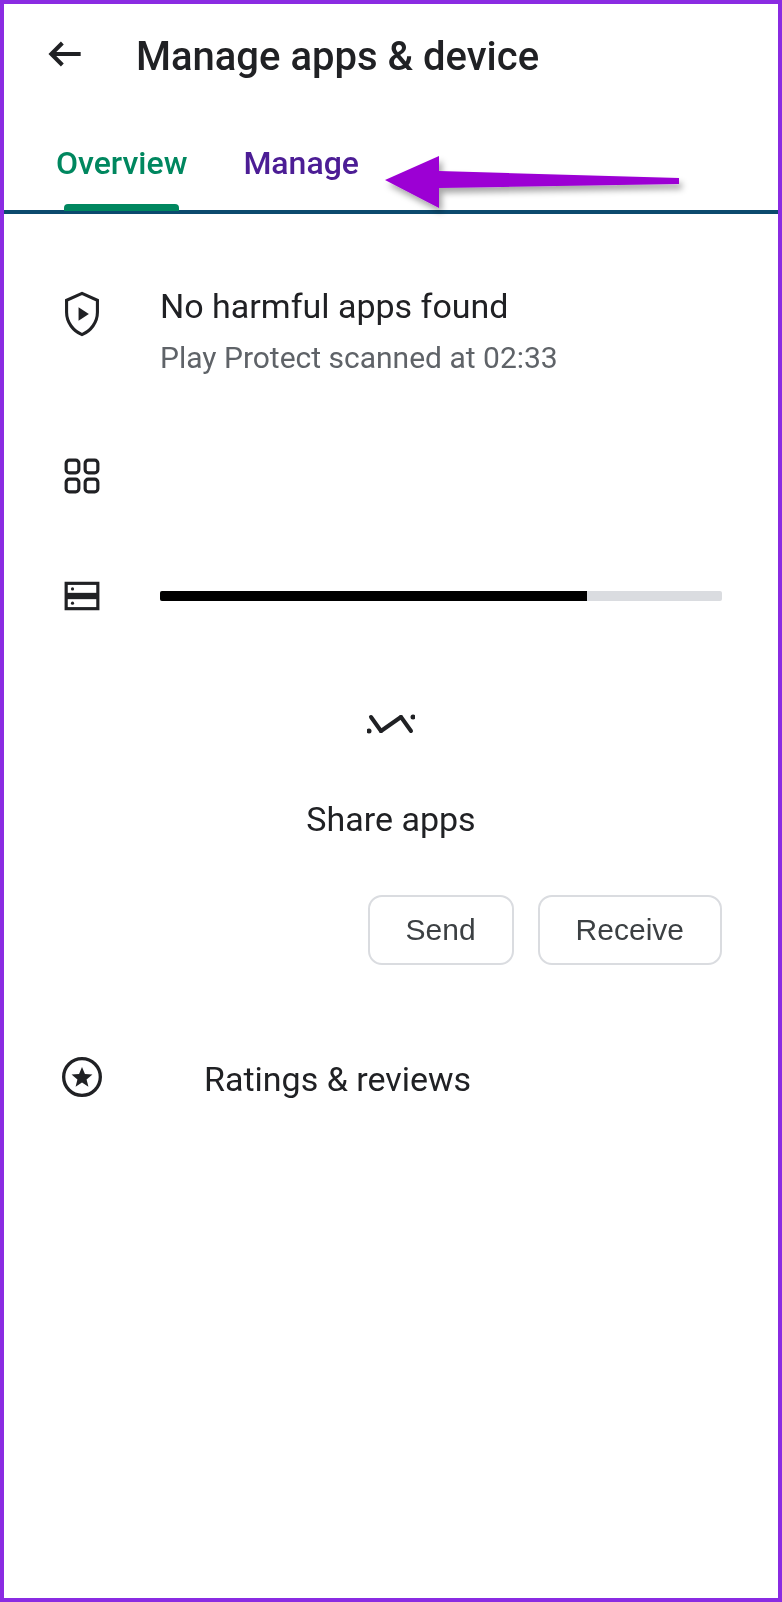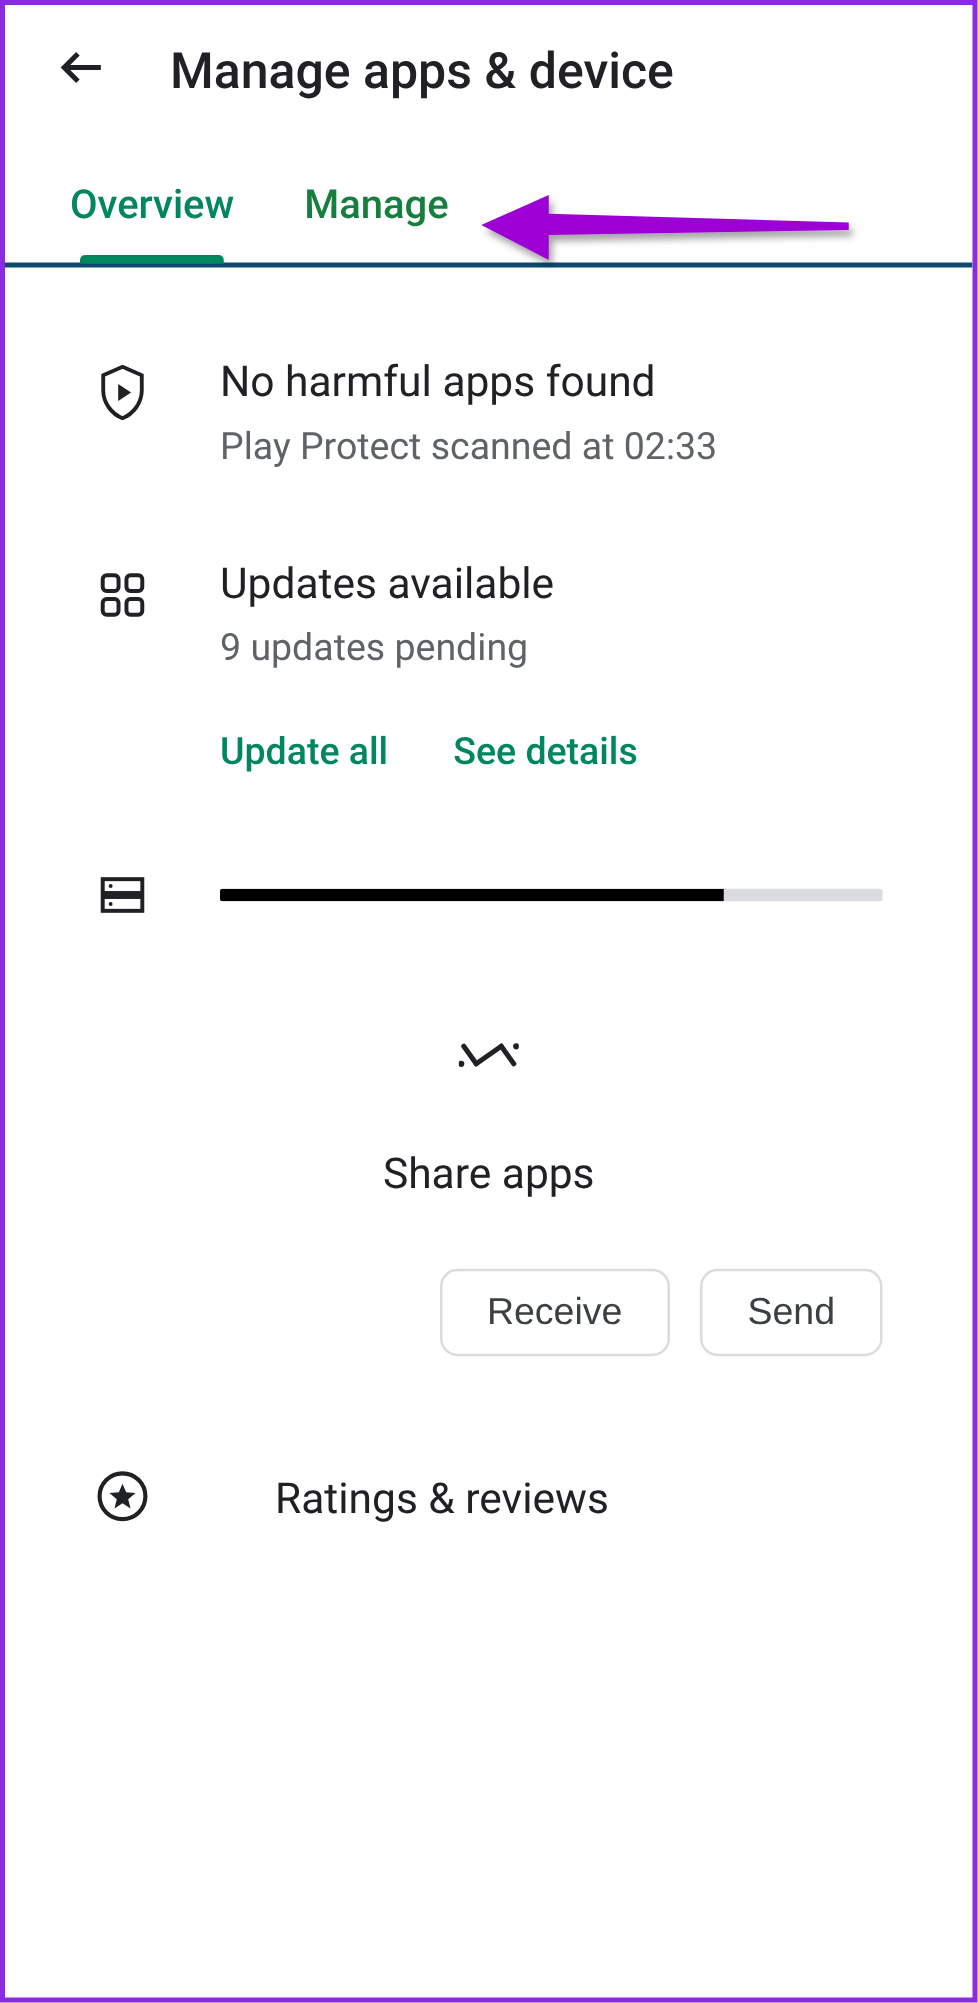--- a/index.html
+++ b/index.html
@@ -26,35 +26,35 @@
   }
   .tabs {
     display: flex;
     gap: 56px;
     padding: 40px 0 0 52px;
     border-bottom: 4px solid #0c4a6e;
   }
   .tab {
     font-size: 32px;
     font-weight: 500;
-    color: #15803d;
+    color: #4c1d95;
     padding-bottom: 28px;
     position: relative;
     cursor: pointer;
   }
   .tab.active { color: #00875f; }
   .tab.active::after {
     content: "";
     position: absolute;
     left: 8px; right: 8px; bottom: -1px;
     height: 7px;
     background: #00875f;
     border-radius: 4px 4px 0 0;
   }
-  .content { padding: 0 72px; }
+  .content { padding: 0 56px; }
   .section {
     display: flex;
     align-items: flex-start;
     gap: 56px;
     padding-top: 72px;
   }
   .section .icon-col {
     width: 44px;
     display: flex;
     justify-content: center;
@@ -177,28 +177,20 @@
     <div class="icon-col" style="padding-top:10px;">
       <span>
         <svg width="38" height="38" viewBox="0 0 24 24" fill="none" stroke="#202124" stroke-width="2">
           <rect x="2" y="2" width="8" height="8" rx="2"></rect>
           <rect x="14" y="2" width="8" height="8" rx="2"></rect>
           <rect x="2" y="14" width="8" height="8" rx="2"></rect>
           <rect x="14" y="14" width="8" height="8" rx="2"></rect>
         </svg>
       </span>
     </div>
-    <div class="body-col">
-      <div class="section-title">Updates available</div>
-      <div class="section-sub">9 updates pending</div>
-      <div class="actions">
-        <span class="text-btn">Update all</span>
-        <span class="text-btn">See details</span>
-      </div>
-    </div>
   </div>
 
   <div class="section">
     <div class="icon-col" style="padding-top:6px;">
       <span>
         <svg width="38" height="38" viewBox="0 0 24 24" fill="none" stroke="#202124" stroke-width="2">
           <rect x="2" y="4" width="20" height="7"></rect>
           <rect x="2" y="13" width="20" height="7"></rect>
           <circle cx="6" cy="7.5" r="1" fill="#202124" stroke="none"></circle>
           <circle cx="6" cy="16.5" r="1" fill="#202124" stroke="none"></circle>
@@ -219,22 +211,22 @@
           <path d="M4 8 L14 22"></path>
           <path d="M14 22 L34 8"></path>
           <path d="M34 8 L44 22"></path>
           <circle cx="2" cy="22" r="2.5" fill="#202124" stroke="none"></circle>
           <circle cx="46" cy="8" r="2.5" fill="#202124" stroke="none"></circle>
         </svg>
       </span>
     </div>
     <div class="share-label">Share apps</div>
     <div class="share-buttons">
+      <button class="pill-btn">Send</button>
       <button class="pill-btn">Receive</button>
-      <button class="pill-btn">Send</button>
     </div>
   </div>
 
   <div class="ratings-row">
     <div class="icon-col">
       <span>
         <svg width="44" height="44" viewBox="0 0 24 24" fill="none" stroke="#202124" stroke-width="1.8">
           <circle cx="12" cy="12" r="10"></circle>
           <path d="M12 6.5 L13.6 10.3 L17.7 10.6 L14.5 13.3 L15.5 17.3 L12 15 L8.5 17.3 L9.5 13.3 L6.3 10.6 L10.4 10.3 Z" fill="#202124" stroke="none"></path>
         </svg>

